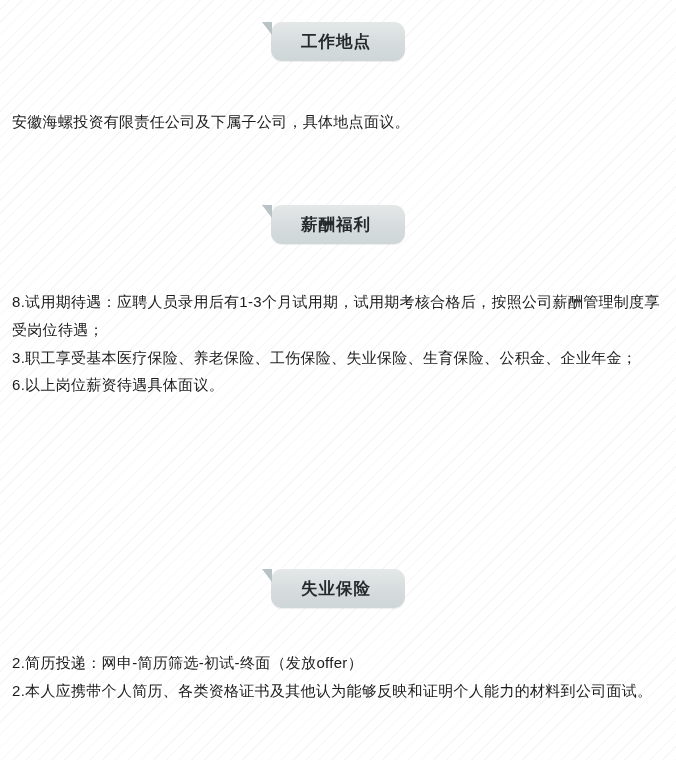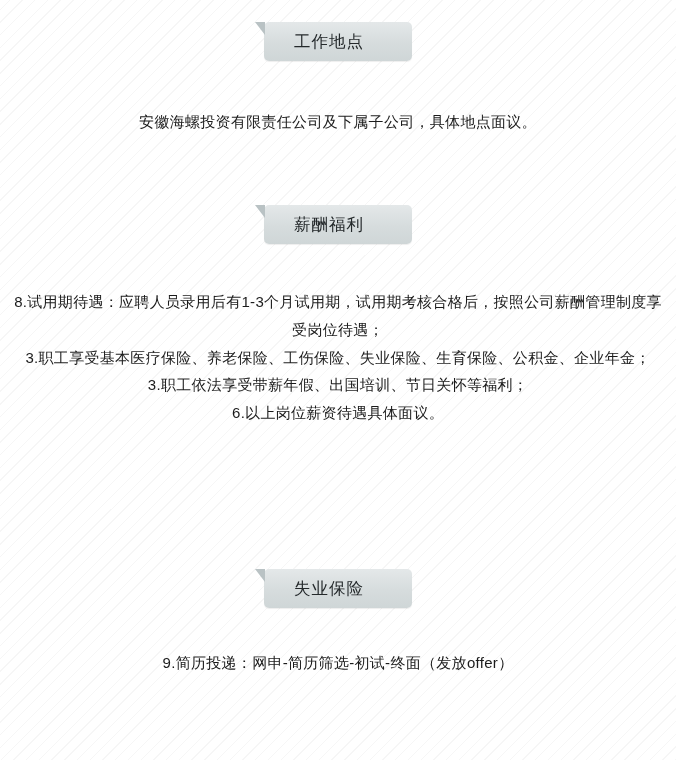--- a/index.html
+++ b/index.html
@@ -30,25 +30,25 @@
 
   
   .heading-wrap {
     display: flex;
     justify-content: center;
     align-items: center;
   }
   .heading {
     position: relative;
     display: inline-block;
-    padding: 11px 48px 11px 30px;
+    padding: 11px 34px 11px 30px;
     background: linear-gradient(180deg, #e4e8e9 0%, #d6dcdd 55%, #cfd6d7 100%);
-    border-radius: 5px;
+    border-radius: 11px;
     font-size: 16.5px;
-    font-weight: 400;
+    font-weight: 700;
     letter-spacing: 1px;
     color: #24292b;
     line-height: 1;
     box-shadow: 0 1px 1px rgba(0,0,0,0.07);
   }
   .heading::before {
     content: "";
     position: absolute;
     left: -9px;
     top: 0px;
@@ -70,21 +70,20 @@
 
   .body-text {
     font-size: 15px;
     line-height: 1.85;
     color: #1b1b1b;
     padding: 0 12px 0 12px;
     letter-spacing: 0.3px;
   }
   .body-text p {
     margin: 0;
-    text-align: center;
   }
 
   .s1 { position: absolute; top: 22px; left: 0; right: 0; }
   .s1-text { position: absolute; top: 108px; left: 0; right: 0; }
   .s2 { position: absolute; top: 205px; left: 0; right: 0; }
   .s2-text { position: absolute; top: 288px; left: 0; right: 0; }
   .s3 { position: absolute; top: 569px; left: 0; right: 0; }
   .s3-text { position: absolute; top: 649px; left: 0; right: 0; }
 </style>
 </head>
@@ -98,24 +97,24 @@
   <div class="body-text s1-text">
     <p>安徽海螺投资有限责任公司及下属子公司，具体地点面议。</p>
   </div>
 
   <div class="heading-wrap s2">
     <div class="heading">薪酬福利</div>
   </div>
   <div class="body-text s2-text">
     <p>8.试用期待遇：应聘人员录用后有1-3个月试用期，试用期考核合格后，按照公司薪酬管理制度享受岗位待遇；</p>
     <p>3.职工享受基本医疗保险、养老保险、工伤保险、失业保险、生育保险、公积金、企业年金；</p>
-    <p>3.职工依法享受带薪年假、出国培训、节日关怀等福利；</p>
     <p>6.以上岗位薪资待遇具体面议。</p>
   </div>
 
   <div class="heading-wrap s3">
     <div class="heading">失业保险</div>
   </div>
   <div class="body-text s3-text">
-    <p>9.简历投递：网申-简历筛选-初试-终面（发放offer）</p>
+    <p>2.简历投递：网申-简历筛选-初试-终面（发放offer）</p>
+    <p>2.本人应携带个人简历、各类资格证书及其他认为能够反映和证明个人能力的材料到公司面试。</p>
   </div>
 
 </div>
 
 </body></html>

